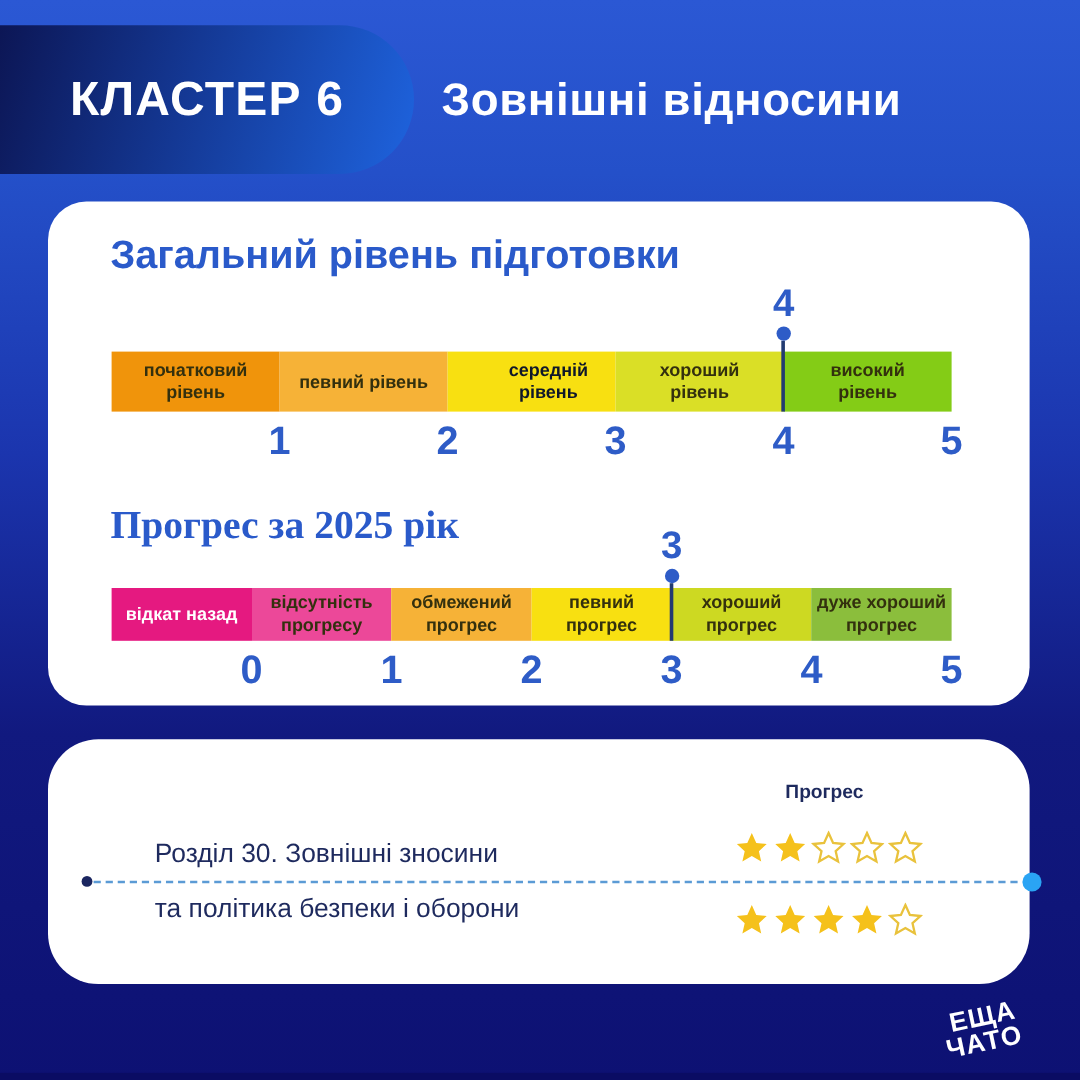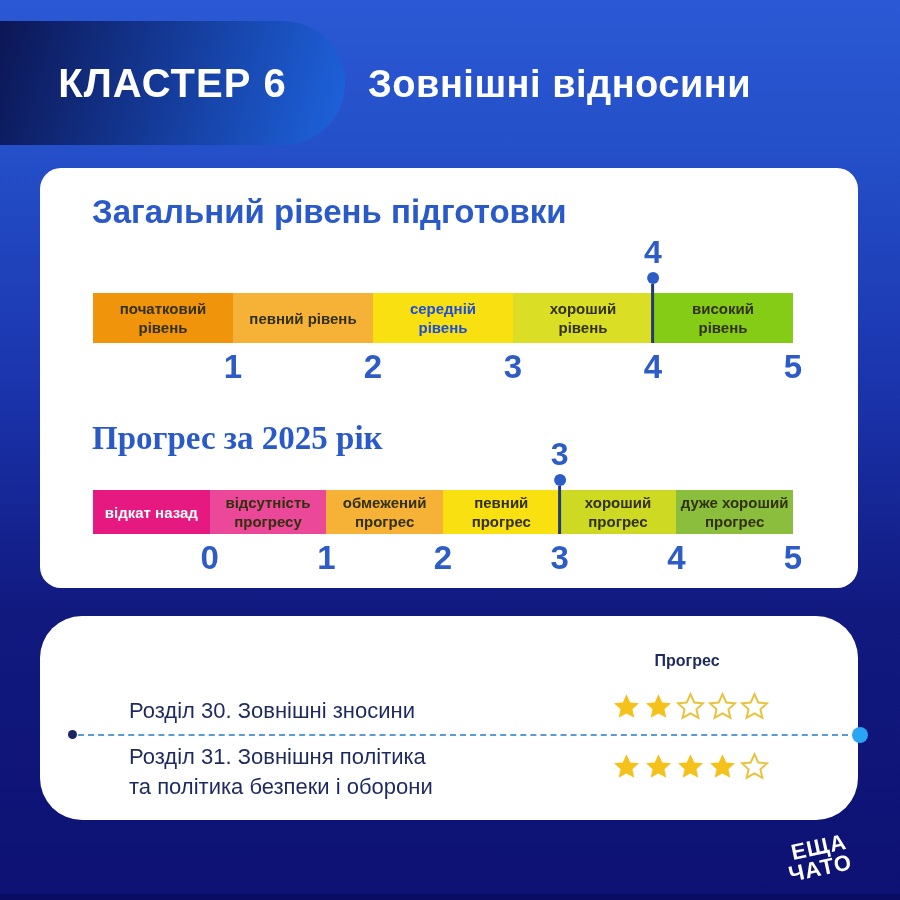--- a/index.html
+++ b/index.html
@@ -19,21 +19,21 @@
     display:flex; align-items:center; justify-content:center;
   }
   .badge span { color:#ffffff; font-size:40px; font-weight:800; letter-spacing:1px; }
   .page-title {
     position:absolute; left:368px; top:64px; color:#ffffff;
     font-size:38px; font-weight:800; line-height:40px; letter-spacing:0.5px;
   }
 
   
   .card { position:absolute; left:40px; width:818px; background:#ffffff; }
-  .card1 { top:168px; height:420px; border-radius:21px; }
+  .card1 { top:168px; height:420px; border-radius:32px; }
   .card2 { top:616px; height:204px; border-radius:42px; }
 
   .gauge-title {
     position:absolute; left:52px; color:#2a5aca;
     font-size:33px; font-weight:800; line-height:44px;
   }
   .gauge-title.t1 { top:22px; }
   .gauge-title.t2 { top:248px;font-family:Liberation Serif, serif; }
 
   
@@ -104,21 +104,21 @@
           <div class="mk-dot"></div>
           <div class="mk-line"></div>
         </div>
         <div class="bar">
           <div class="seg" style="width: 20%; background: rgb(240, 148, 11); color: rgb(51, 48, 14);">
             <span class="seg-label">початковий рівень</span>
           </div>
           <div class="seg" style="width: 20%; background: rgb(246, 178, 55); color: rgb(51, 48, 14);">
             <span class="seg-label">певний рівень</span>
           </div>
-          <div class="seg" style="width: 20%; background: rgb(248, 224, 17); color: #1d4ed8;">
+          <div class="seg" style="width: 20%; background: rgb(248, 224, 17); color: #0f172a; justify-content: flex-end;">
             <span class="seg-label">середній рівень</span>
           </div>
           <div class="seg" style="width: 20%; background: rgb(218, 223, 38); color: rgb(51, 48, 14);">
             <span class="seg-label">хороший рівень</span>
           </div>
           <div class="seg" style="width: 20%; background: #84cc16; color: rgb(51, 48, 14);">
             <span class="seg-label">високий рівень</span>
           </div>
         </div>
         <div class="ticks">
@@ -191,21 +191,20 @@
         </svg>
       </div>
 
     <div class="divider">
       <span class="dot-l"></span>
       <span class="dash"></span>
       <span class="dot-r"></span>
     </div>
 
     <div class="chapter-label r2">
-      <div>Розділ 31. Зовнішня політика</div>
       <div>та політика безпеки і оборони</div>
     </div>
     <div class="stars r2">
         <svg viewBox="0 0 24 24" class="star f">
           <path d="M12 1.8l3.1 6.9 7.2.7-5.4 4.9 1.6 7.1-6.5-3.7-6.5 3.7 1.6-7.1L1.7 9.4l7.2-.7z"></path>
         </svg>
         <svg viewBox="0 0 24 24" class="star f">
           <path d="M12 1.8l3.1 6.9 7.2.7-5.4 4.9 1.6 7.1-6.5-3.7-6.5 3.7 1.6-7.1L1.7 9.4l7.2-.7z"></path>
         </svg>
         <svg viewBox="0 0 24 24" class="star f">

